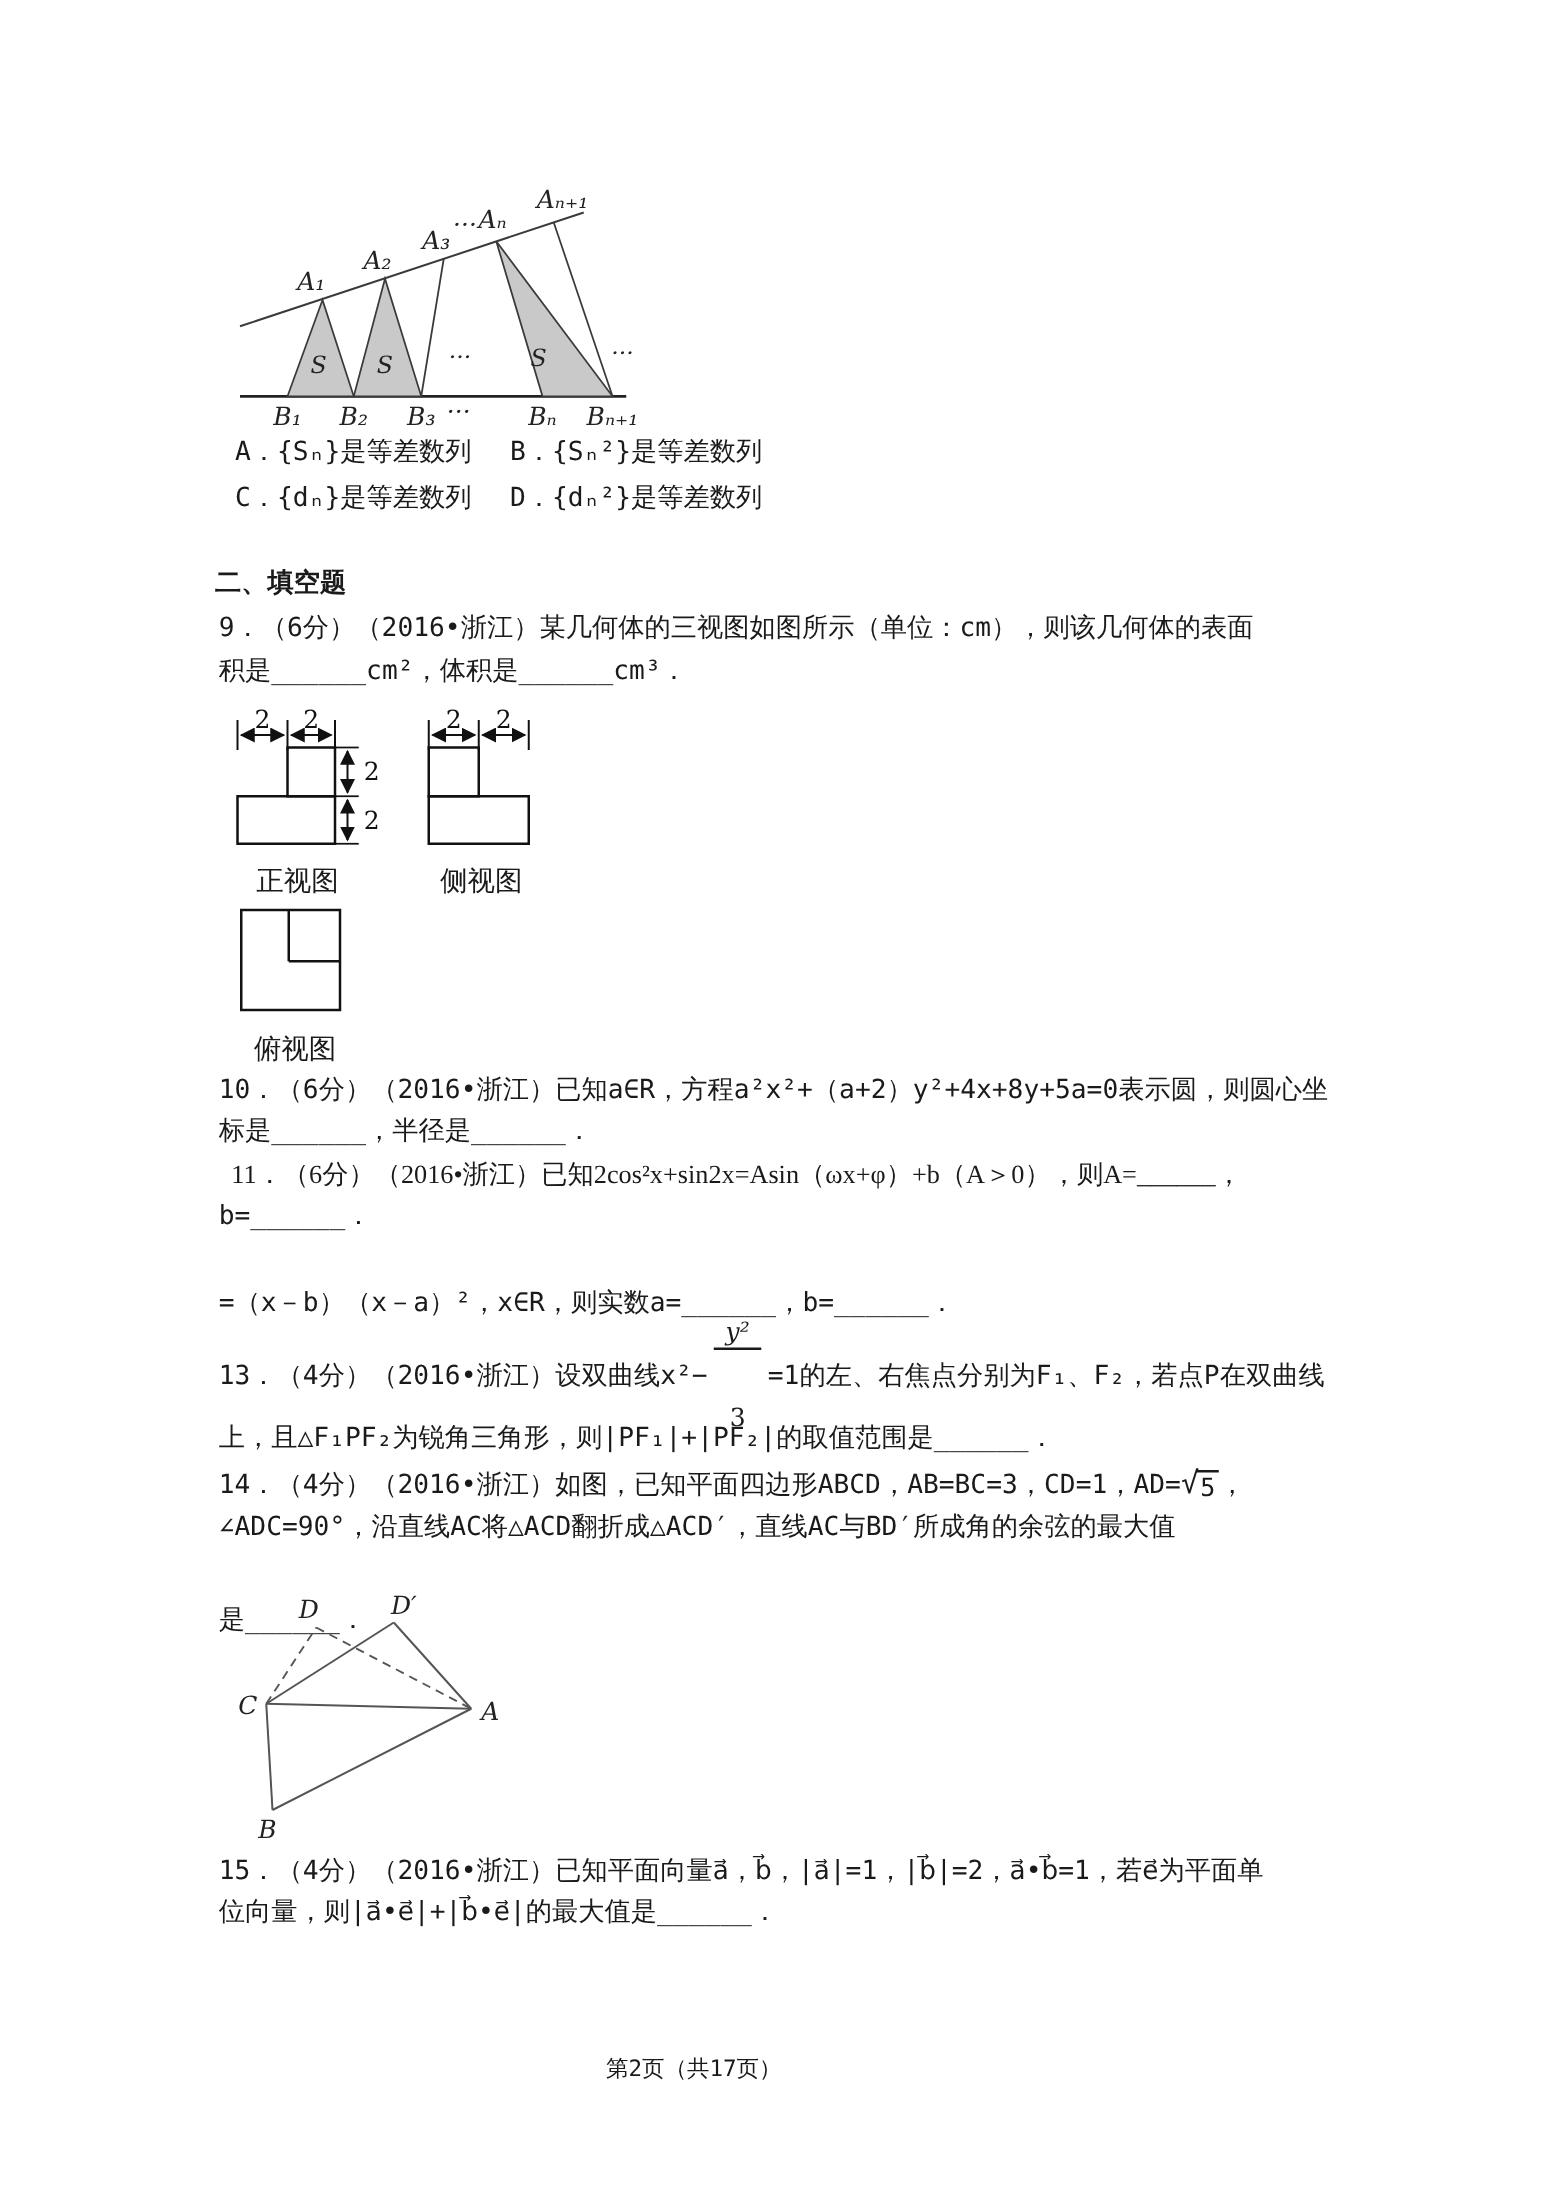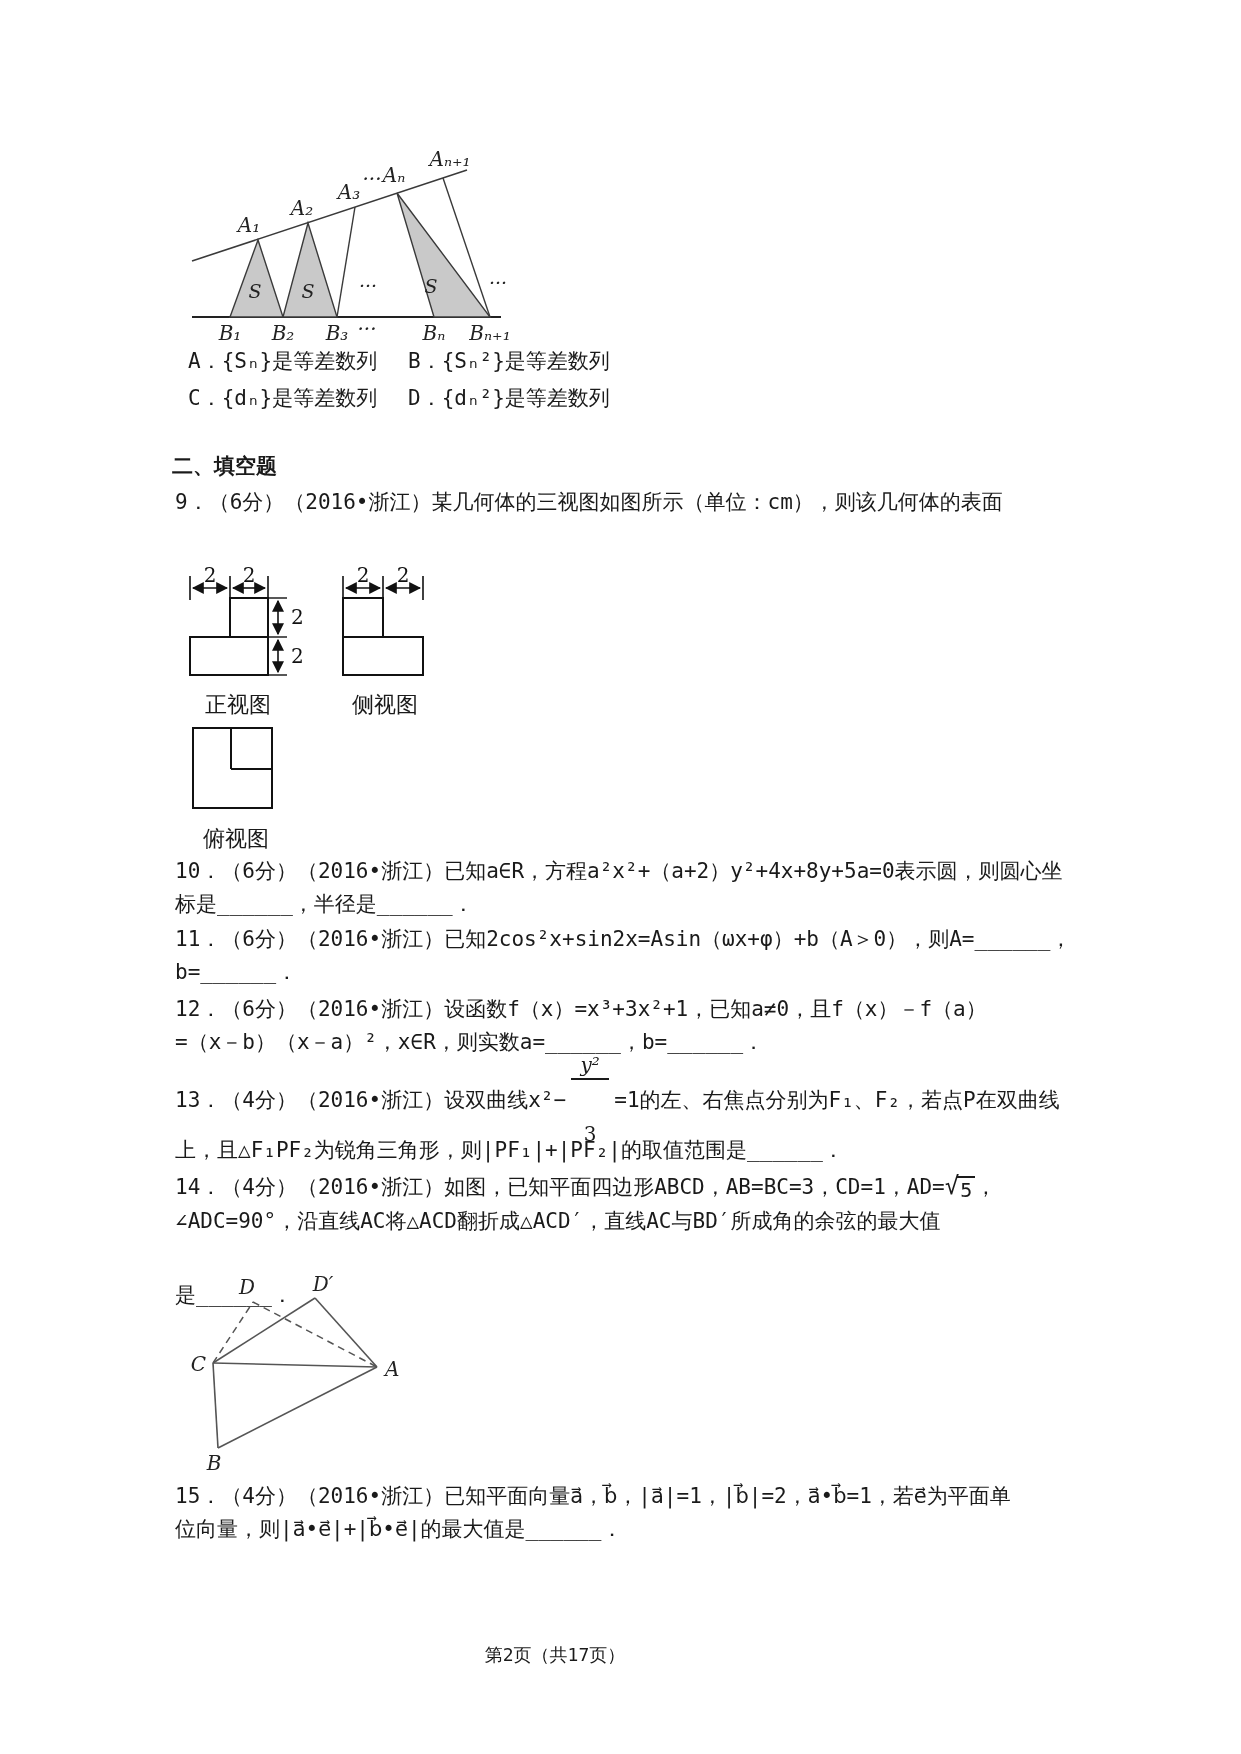--- a/index.html
+++ b/index.html
@@ -68,20 +68,21 @@
   </svg>
 
   <div class="tline" style="left:188px; top:348px;">A．{Sₙ}是等差数列</div>
   <div class="tline" style="left:408px; top:348px;">B．{Sₙ²}是等差数列</div>
   <div class="tline" style="left:188px; top:385px;">C．{dₙ}是等差数列</div>
   <div class="tline" style="left:408px; top:385px;">D．{dₙ²}是等差数列</div>
 
   <div class="tline heading" style="left:172px; top:453px;">二、填空题</div>
 
   <div class="tline" style="left:175px; top:489px;">9．（6分）（2016•浙江）某几何体的三视图如图所示（单位：cm），则该几何体的表面</div>
+  <div class="tline" style="left:175px; top:523px;">积是______cm²，体积是______cm³．</div>
 
   <svg style="left:165px; top:556px;" width="282" height="300" viewBox="0 0 282 300">
     <defs>
       <marker id="arr" viewBox="0 0 10 10" refX="9" refY="5" markerWidth="7.5" markerHeight="7.5" orient="auto-start-reverse">
         <path d="M0,0 L10,5 L0,10 z" fill="#111"></path>
       </marker>
     </defs>
 
     <line x1="25" y1="20" x2="25" y2="44" stroke="#111" stroke-width="1.6"></line>
     <line x1="65" y1="20" x2="65" y2="44" stroke="#111" stroke-width="1.6"></line>
@@ -117,24 +118,23 @@
 
     <rect x="28" y="172" width="79" height="80" fill="none" stroke="#111" stroke-width="2"></rect>
     <line x1="66" y1="172" x2="66" y2="213" stroke="#111" stroke-width="2"></line>
     <line x1="66" y1="213" x2="107" y2="213" stroke="#111" stroke-width="2"></line>
     <text class="cjk-label" x="71" y="290" text-anchor="middle">俯视图</text>
   </svg>
 
   <div class="tline" style="left:175px; top:858px;">10．（6分）（2016•浙江）已知a∈R，方程a²x²+（a+2）y²+4x+8y+5a=0表示圆，则圆心坐</div>
   <div class="tline" style="left:175px; top:891px;">标是______，半径是______．</div>
 
-  <div class="tline" style="left:175px; top:926px;">11．（6分）（2016•浙江）已知2cos²x+sin2x=Asin（ωx+φ）+b（A＞0），则A=______，</div>
+  <div class="tline" style="left:185px; top:926px;font-family:Liberation Serif, serif;">11．（6分）（2016•浙江）已知2cos²x+sin2x=Asin（ωx+φ）+b（A＞0），则A=______，</div>
   <div class="tline" style="left:175px; top:959px;">b=______．</div>
 
-  <div class="tline" style="left:175px; top:996px;">12．（6分）（2016•浙江）设函数f（x）=x³+3x²+1，已知a≠0，且f（x）－f（a）</div>
   <div class="tline" style="left:175px; top:1029px;">=（x－b）（x－a）²，x∈R，则实数a=______，b=______．</div>
 
   <div class="row" style="left:175px; top:1070px; height:60px;">
     <span>13．（4分）（2016•浙江）设双曲线x²−</span>
     <span class="frac">
       <span class="num">y²</span>
       <span class="den">3</span>
     </span>
     <span>=1的左、右焦点分别为F₁、F₂，若点P在双曲线</span>
   </div>

